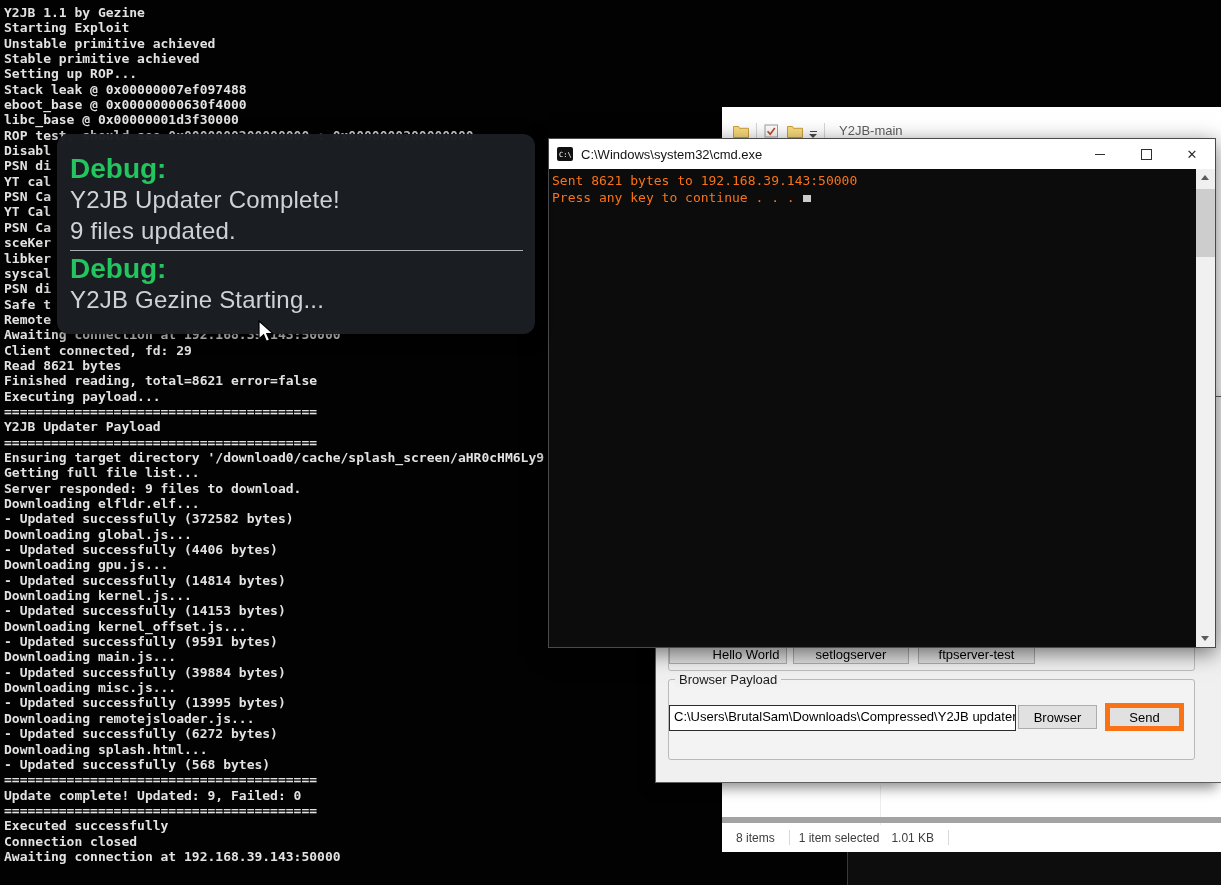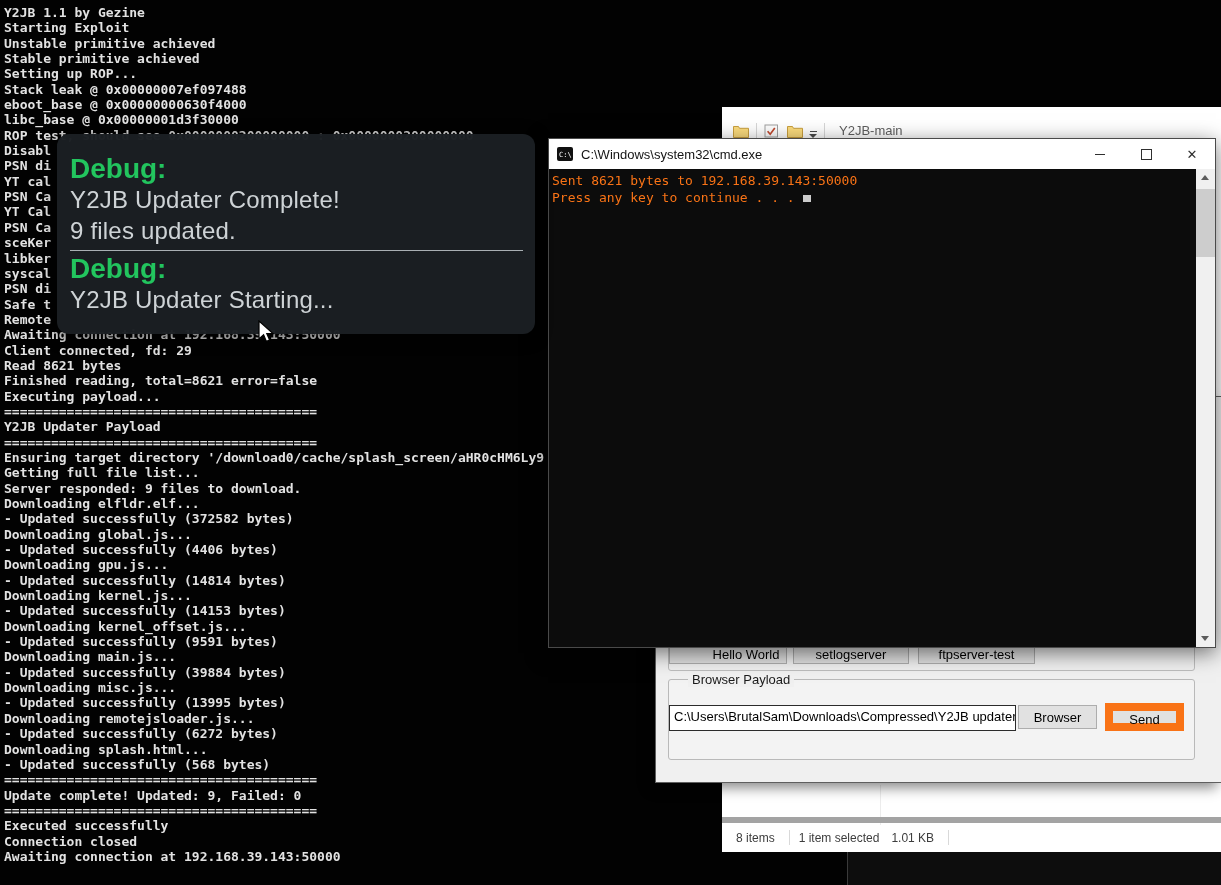--- a/index.html
+++ b/index.html
@@ -47,29 +47,29 @@
     box-shadow:-4px 5px 12px rgba(0,0,0,0.45);}
   #buttons-groupbox{position:absolute;left:12px;top:150px;width:525px;height:122px;
     border:1px solid #bdbdbd;border-radius:3px;}
   .wbtn{position:absolute;height:20px;background:#e1e1e1;border:1px solid #adadad;
     font:13px "Liberation Sans",sans-serif;color:#000;padding:0;cursor:default;}
   .wbtn-0{left:13px;top:247px;width:118px;padding-left:36px;}
   .wbtn-1{left:137px;top:247px;width:116px;}
   .wbtn-2{left:262px;top:247px;width:117px;}
   #payload-groupbox{position:absolute;left:12px;top:282px;width:525px;height:79px;
     border:1px solid #b9b9b9;border-radius:3px;background:#f3f3f3;}
-  #payload-groupbox-label{position:absolute;left:32px;top:275px;background:#f0f0f0;
+  #payload-groupbox-label{position:absolute;left:19px;top:275px;background:#f0f0f0;
     padding:0 4px;font-size:13px;color:#1b1b1b;}
   #payload-path{position:absolute;left:13px;top:308px;width:341px;height:24px;
     background:#fff;border:1px solid #2b2b2b;font:13px "Liberation Sans",sans-serif;
     color:#000;padding:0 0 0 4px;white-space:nowrap;overflow:hidden;line-height:22px;}
   #browser-btn{position:absolute;left:362px;top:308px;width:79px;height:24px;
     background:#e1e1e1;border:1px solid #adadad;font:13px "Liberation Sans",sans-serif;}
   #send-btn{position:absolute;left:449px;top:306px;width:79px;height:28px;
-    background:#e1e1e1;border:8px solid #f97316;font:13px "Liberation Sans",sans-serif;}
+    background:#e1e1e1;border:5px solid #f97316;font:13px "Liberation Sans",sans-serif;}
 
   
   #cmd-window{left:548px;top:138px;width:668px;height:510px;background:#0c0c0c;
     border:1px solid #4a4a4a;box-shadow:0 5px 20px rgba(0,0,0,0.55);z-index:40;}
   #cmd-titlebar{position:absolute;left:0;top:0;right:0;height:30px;background:#ffffff;
     display:flex;align-items:center;}
   #cmd-icon{margin-left:8px;display:flex;}
   #cmd-title{margin-left:8px;font-size:13px;color:#141414;white-space:nowrap;}
   #cmd-winbtns{margin-left:auto;display:flex;height:100%;}
   .winbtn{width:46px;height:100%;display:flex;align-items:center;justify-content:center;}
@@ -191,21 +191,21 @@
 
 <div class="abs" id="toast">
   <div>
       <div class="toast-entry">
         <div class="toast-title">Debug:</div>
         <div class="toast-line">Y2JB Updater Complete!</div>
         <div class="toast-line">9 files updated.</div>
       </div>
       <div class="toast-entry">
         <div class="toast-title">Debug:</div>
-        <div class="toast-line">Y2JB Updater Starting...</div>
+        <div class="toast-line">Y2JB Gezine Starting...</div>
       </div>
     </div>
 </div>
 
 <div class="abs" id="mouse-cursor">
   <svg width="19" height="24" viewBox="0 0 19 24">
     <path d="M1,1 L1,19 L5.6,14.8 L8.4,21.4 L11.6,20 L8.8,13.6 L15,13.6 Z" fill="#ffffff" stroke="#000000" stroke-width="1.2"></path>
   </svg>
 </div>
 

